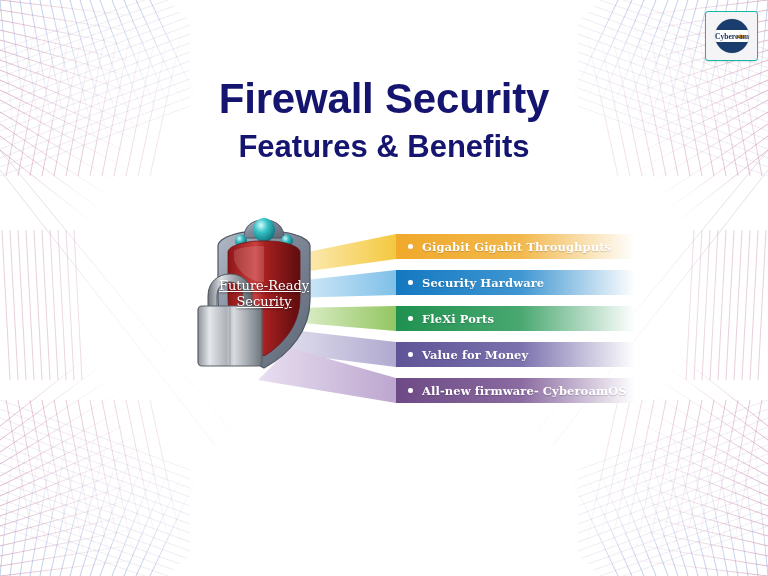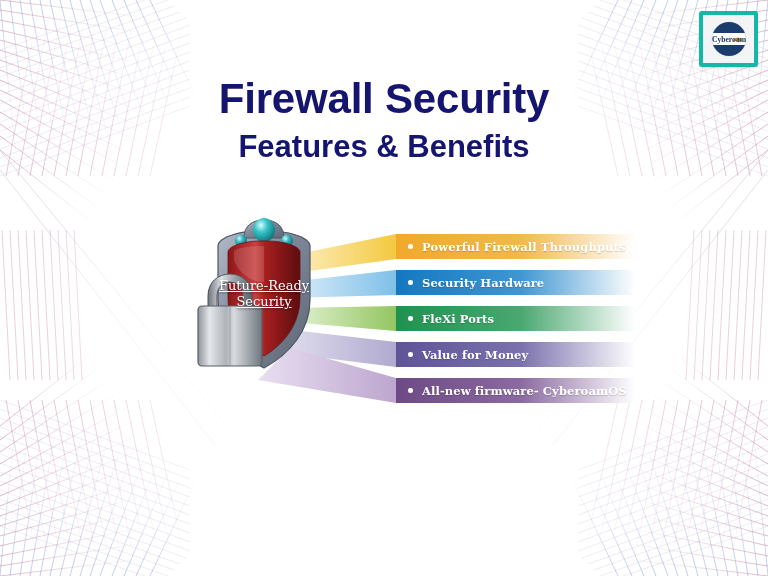--- a/index.html
+++ b/index.html
@@ -70,21 +70,21 @@
   }
 
   
   .logo-badge {
     position: absolute;
     right: 10px;
     top: 11px;
     width: 51px;
     height: 48px;
     background: #f4f4f6;
-    border: 4px solid #14b8a6;
+    border: 1px solid #14b8a6;
     border-radius: 3px;
     display: flex;
     align-items: center;
     justify-content: center;
     box-shadow: 0 1px 2px rgba(0,0,0,0.12);
   }
 
   
   .graphic {
     position: absolute;
@@ -415,21 +415,21 @@
         <line x1="90" y1="95" x2="90" y2="153" stroke="#7f858c" stroke-width="0.8" opacity="0.7"></line>
       </g>
     </svg>
 
     <div class="shield-text" style="left:54px; top:66px;text-decoration:underline;">
       <div>Future-Ready</div>
       <div>Security</div>
     </div>
 
     <div class="bar-dot" style="left:268px; top:32px;"></div>
-    <div class="bar-label" style="left:282px; top:28px;">Powerful Firewall Throughputs</div>
+    <div class="bar-label" style="left:282px; top:28px;">Gigabit Gigabit Throughputs</div>
 
     <div class="bar-dot" style="left:268px; top:68px;"></div>
     <div class="bar-label" style="left:282px; top:64px;">Security Hardware</div>
 
     <div class="bar-dot" style="left:268px; top:104px;"></div>
     <div class="bar-label" style="left:282px; top:100px;">FleXi Ports</div>
 
     <div class="bar-dot" style="left:268px; top:140px;"></div>
     <div class="bar-label" style="left:282px; top:136px;">Value for Money</div>
 

